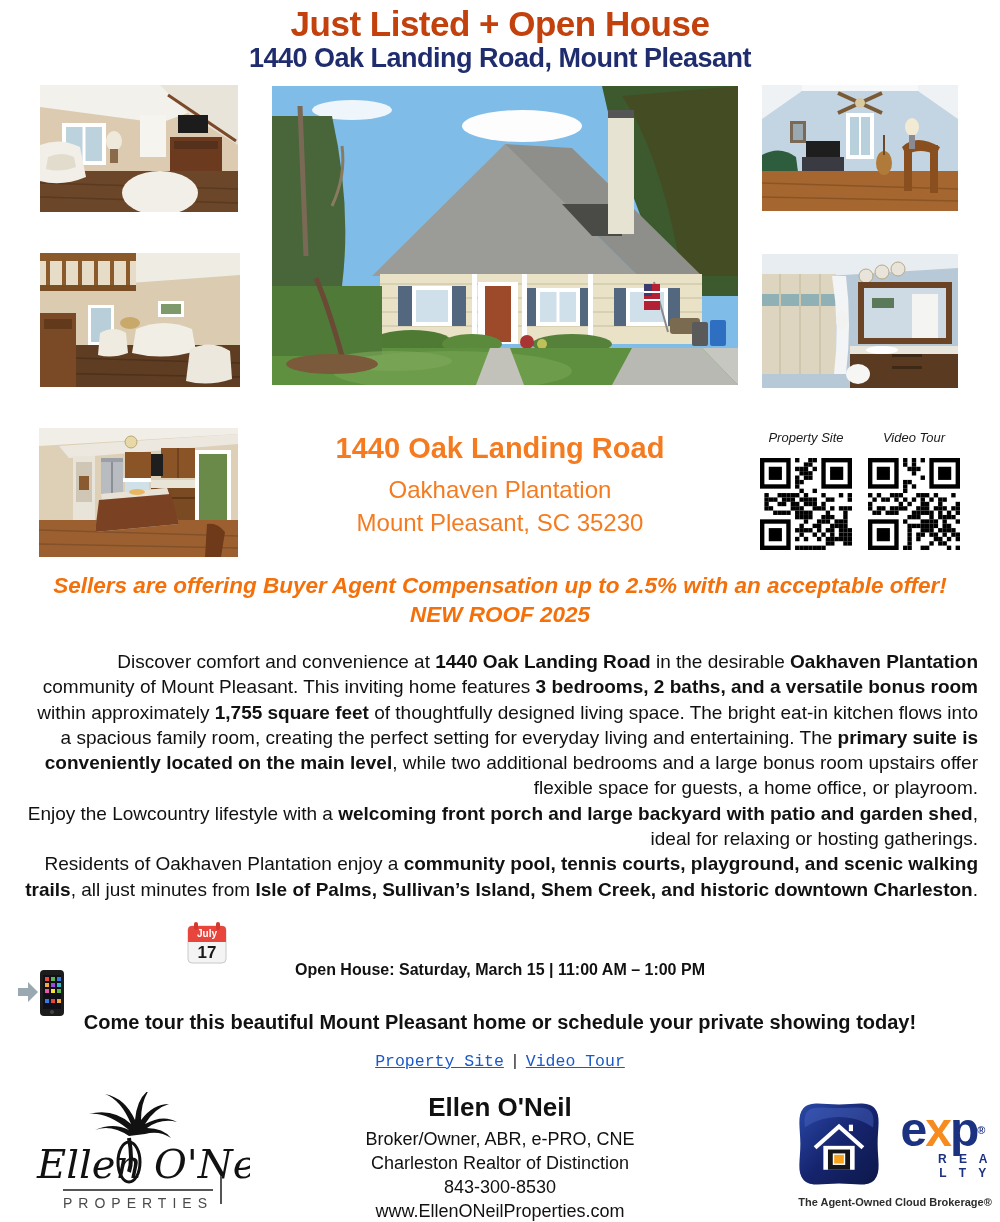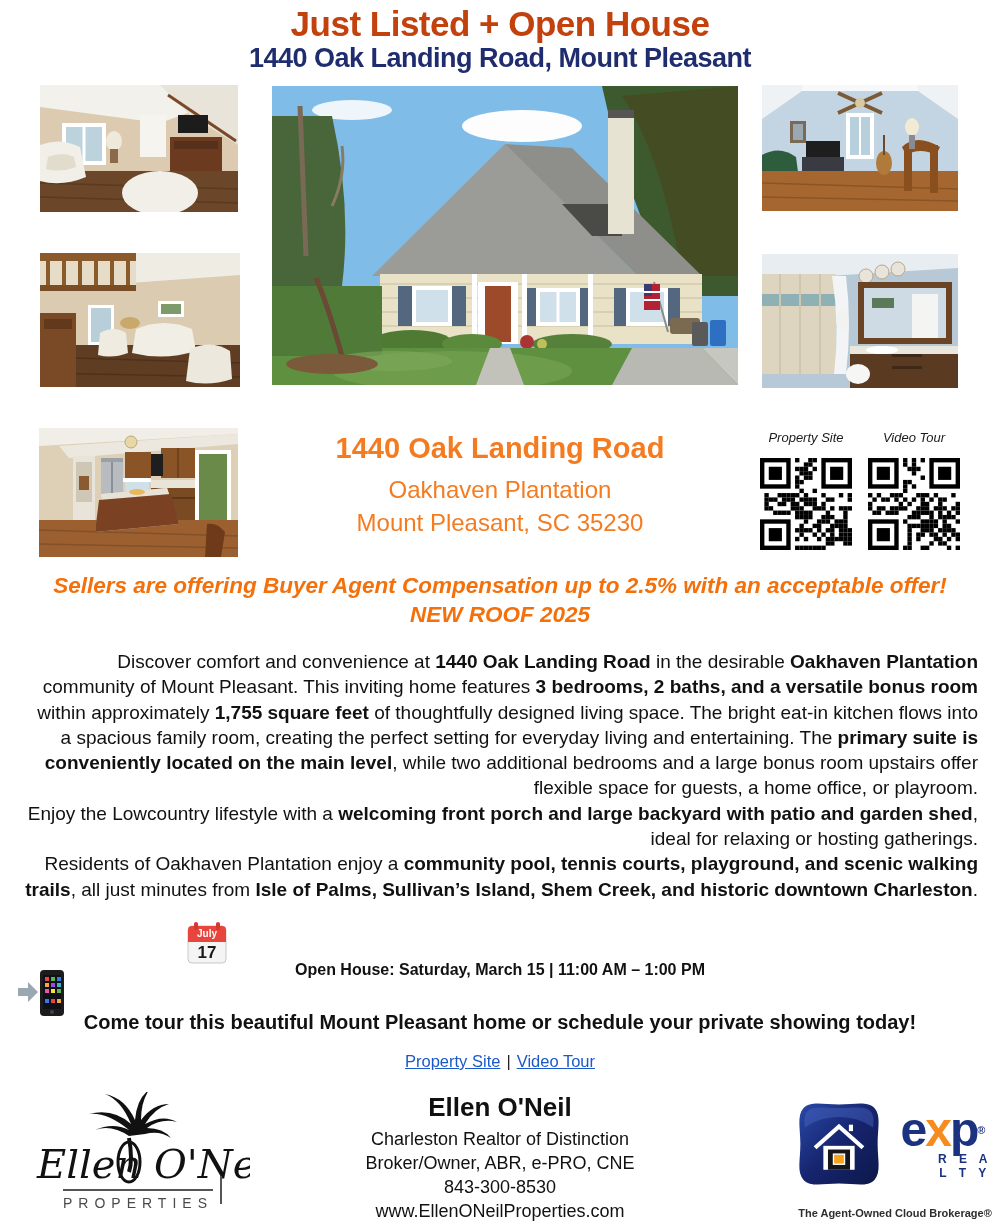--- a/index.html
+++ b/index.html
@@ -31,39 +31,39 @@
   .description p { margin:0; }
   .description b { font-weight:700; }
 
   .cal-icon { position:absolute; left:187px; top:922px; width:40px; height:42px; }
   .openhouse { position:absolute; top:961px; left:0; width:100%; text-align:center;
                font-size:16px; font-weight:800; color:#111; }
   .phone-icon { position:absolute; left:16px; top:966px; width:54px; height:52px; }
   .cta { position:absolute; top:1011px; left:0; width:100%; text-align:center;
          font-size:20px; font-weight:800; color:#111; }
 
-  .links { position:absolute; top:1052px; left:0; width:100%; text-align:center; font-size:16.5px; }
+  .links { position:absolute; top:1052px; left:0; width:100%; text-align:center; font-size:16.5px;font-family:Liberation Mono, monospace; }
   .links a { color:#1b59c8; text-decoration:underline; cursor:pointer; }
   .links .sep { color:#222; margin:0 6px; }
 
   .logo-left { position:absolute; left:25px; top:1092px; width:225px; height:125px; }
   .agent-block { position:absolute; left:300px; top:1092px; width:400px; text-align:center; color:#111; }
   .agent-name { font-size:26px; font-weight:800; margin-bottom:4px; }
   .agent-line { font-size:18px; line-height:24px; }
 
   .logo-right { position:absolute; left:793px; top:1098px; width:204px; text-align:center; }
   .exp-row { display:flex; align-items:center; justify-content:center; gap:2px; }
   .exp-pillow { width:92px; height:92px; flex:0 0 auto; }
   .exp-textcol { text-align:center; }
   .exp-word { font-size:48px; font-weight:800; line-height:44px; letter-spacing:-2px; }
   .exp-e, .exp-p { color:#1b3281; }
   .exp-x { color:#f68b1f; }
   .exp-reg { font-size:11px; color:#1b3281; vertical-align:top; }
   .exp-realty { font-size:12px; font-weight:700; color:#1b3281; letter-spacing:4.5px; margin-top:0;margin-left:46px; }
-  .exp-tagline { font-size:11px; color:#2e2e2e; margin-top:17px; font-weight:600; }
+  .exp-tagline { font-size:11px; color:#2e2e2e; margin-top:6px; font-weight:600; }
 </style>
 </head>
 <body>
 
 <div class="page">
 
   <div class="title">Just Listed + Open House</div>
   <div class="subtitle">1440 Oak Landing Road, Mount Pleasant</div>
 
   <div class="photo" style="left:40px; top:85px; width:198px; height:127px;">
@@ -648,22 +648,22 @@
       <ellipse cx="104" cy="70" rx="11" ry="20" fill="none" stroke="#111" stroke-width="3"></ellipse>
     </g>
     <text x="12" y="86" font-family="DejaVu Serif, serif" font-style="italic" font-size="40" fill="#111">Ellen O'Neil</text>
     <line x1="38" y1="98" x2="188" y2="98" stroke="#555" stroke-width="2"></line>
     <line x1="196" y1="84" x2="196" y2="112" stroke="#555" stroke-width="2"></line>
     <text x="113" y="116" text-anchor="middle" font-family="Liberation Sans, sans-serif" font-size="14" letter-spacing="6" fill="#4a4a4a">PROPERTIES</text>
   </svg>
 
   <div class="agent-block">
     <div class="agent-name">Ellen O'Neil</div>
+    <div class="agent-line">Broker/Owner, ABR, e-PRO, CNE</div>
     <div class="agent-line">Charleston Realtor of Distinction</div>
-    <div class="agent-line">Broker/Owner, ABR, e-PRO, CNE</div>
     <div class="agent-line">843-300-8530</div>
     <div class="agent-line">www.EllenONeilProperties.com</div>
   </div>
 
   <div class="logo-right">
     <div class="exp-row">
       <svg class="exp-pillow" viewBox="0 0 200 200">
         <defs>
           <linearGradient id="pg" x1="0" y1="0" x2="1" y2="1">
             <stop offset="0" stop-color="#2a49a8"></stop>

